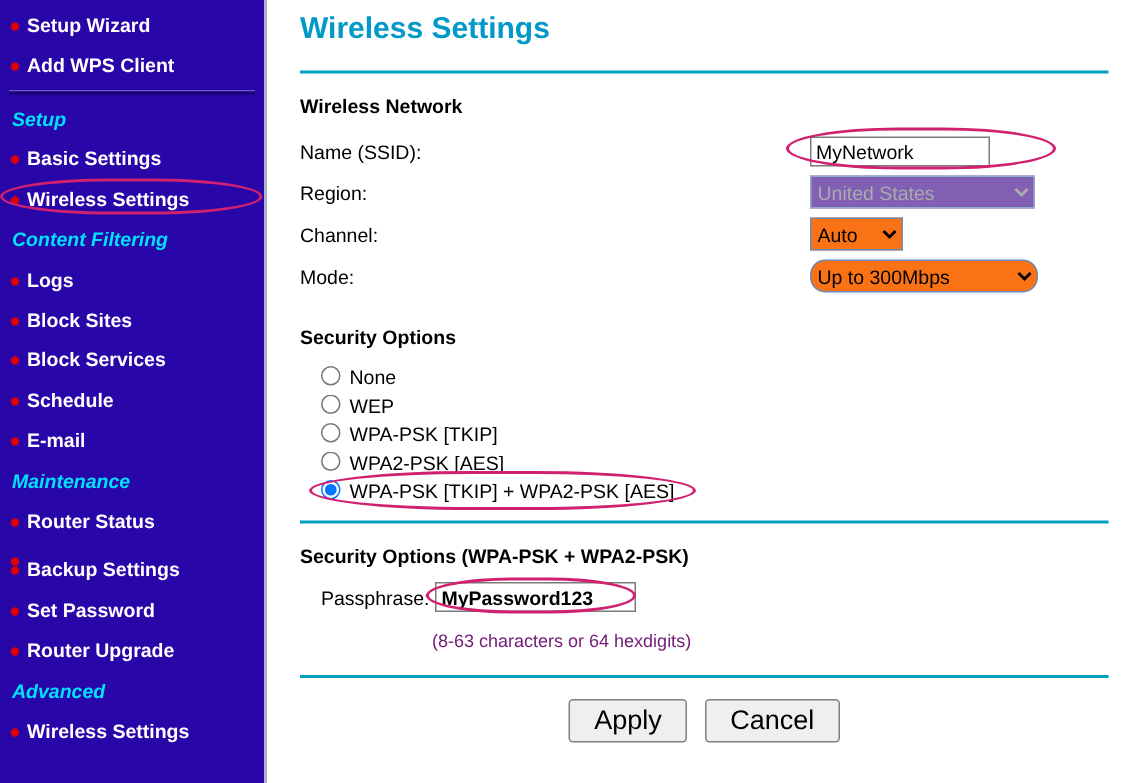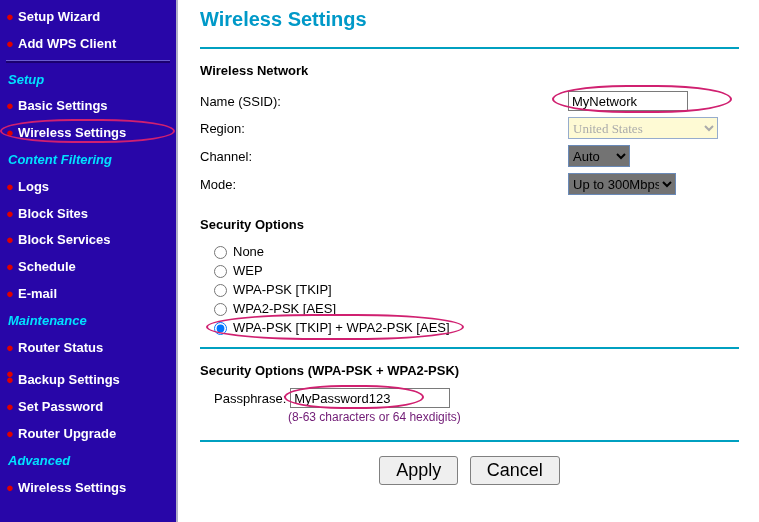--- a/index.html
+++ b/index.html
@@ -92,45 +92,44 @@
   }
   .section-head {
     font-weight: bold;
     margin: 4px 0 10px 0;
   }
   .form-row {
     display: flex;
     align-items: center;
     padding: 3px 0;
     min-height: 26px;
-    gap: 28px;
   }
   .form-label { width: 340px; }
   .input-text {
     font-family: inherit;
     font-size: 13px;
     border: 1px solid #7a7a7a;
     padding: 1px 3px;
     height: 20px;
     width: 120px;
     background: #fff;
   }
   select.input-select {
     font-family: inherit;
     font-size: 13px;
     border: 1px solid #6a8ab8;
     height: 22px;
-    background: #737373;
-  }
-  select.input-select[disabled] { color: #888; background: #fef9c3; font-family: Liberation Serif, serif; }
+    background: #f97316;
+  }
+  select.input-select[disabled] { color: #888; background: #4c1d95; }
   .opt-list { margin: 2px 0 10px 14px; }
-  .opt-row { display: flex; align-items: flex-end; padding: 2px 0; position: relative; }
+  .opt-row { display: flex; align-items: flex-start; padding: 2px 0; position: relative; }
   .opt-row input[type=radio] { margin: 0 6px 0 0; }
   .pass-row {
-    margin: 4px 0 2px 14px;
+    margin: 4px 0 12px 14px;
     display: flex;
     align-items: center;
     position: relative;
   }
   .pass-row label { margin-right: 4px; }
   .hint {
     margin-left: 88px;
     font-size: 12px;
     color: #701a75;
   }
@@ -207,21 +206,21 @@
     </select>
   </div>
   <div class="form-row">
     <span class="form-label">Channel:</span>
     <select class="input-select" style="width:62px;">
       <option>Auto</option>
     </select>
   </div>
   <div class="form-row">
     <span class="form-label">Mode:</span>
-    <select class="input-select" style="width:108px;">
+    <select class="input-select" style="width:152px;border-radius:10px;">
       <option>Up to 300Mbps</option>
     </select>
   </div>
 
   <br>
   <div class="section-head">Security Options</div>
 
   <div class="opt-list" id="security-options">
       <div class="opt-row">
         <input type="radio" name="sec" style="">
@@ -245,21 +244,21 @@
         <span class="anno anno-opt"></span>
       </div>
     </div>
 
   <hr class="sep">
 
   <div class="section-head">Security Options (WPA-PSK + WPA2-PSK)</div>
   <div class="pass-row">
     <label>Passphrase:</label>
     <span class="pass-wrap">
-      <input type="text" class="input-text" style="width: 160px;" value="MyPassword123">
+      <input type="text" class="input-text" style="width: 134px; font-weight: bold;" value="MyPassword123">
       <span class="anno"></span>
     </span>
   </div>
   <div class="hint">(8-63 characters or 64 hexdigits)</div>
 
   <hr class="sep" style="margin-top:16px;">
 
   <div class="buttons">
     <button class="btn">Apply</button>
     <button class="btn">Cancel</button>

